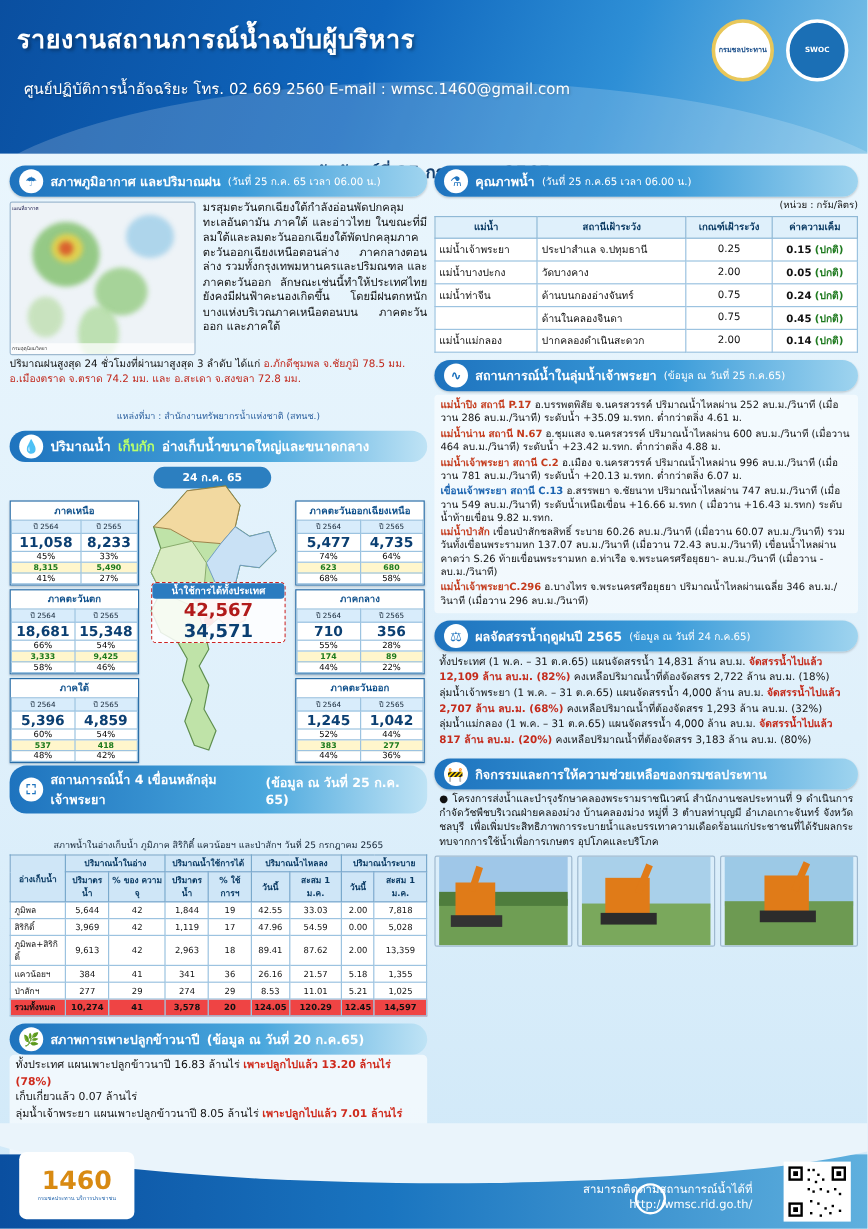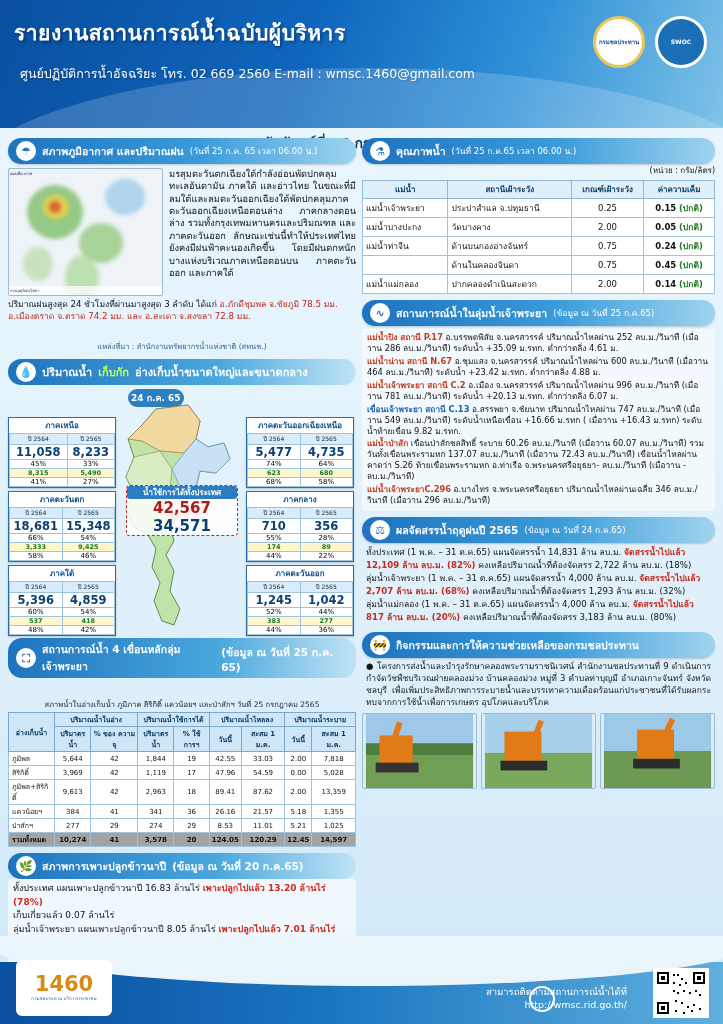--- a/index.html
+++ b/index.html
@@ -99,41 +99,41 @@
   }
   .badge .bt{ font-size:8px; font-weight:bold; color:#0d4f8b; text-align:center; padding:1px 0; }
   .badge table{ width:100%; border-collapse:collapse; font-size:7px; }
   .badge th{ background:#d8ecfb; color:#123; font-weight:normal; border:1px solid #9cc3e0; padding:0; font-size:6px;}
   .badge td{ border:1px solid #9cc3e0; text-align:center; padding:0; }
   .badge .big{ font-size:11.5px; font-weight:bold; color:#0b3f72; }
   .badge .grn{ color:#1c7a1c; font-weight:bold; font-size:6.5px;}
   .badge .ylw{ background:#fff6cc; }
   .date-pill{
     position:absolute; left:120px; top:0; background:#2c7fc0; color:#fff;
-    font-size:9px; font-weight:bold; padding:2px 3px; border-radius:10px;
+    font-size:9px; font-weight:bold; padding:2px 24px; border-radius:10px;
   }
   .cp-box{
     position:absolute; left:118px; top:96px; width:112px; text-align:center;
     background:rgba(255,255,255,.85); border:1px dashed #cc2222; border-radius:4px;
   }
   .cp-box .t{ font-size:8px; color:#0b4f8f; font-weight:bold; background:#2b7cc0; color:#fff;border-radius:3px;}
   .cp-box .n{ font-size:15px; font-weight:bold; color:#b11a1a; }
 
   
   .tbl-head{
     display:flex;align-items:center;gap:6px;margin-top:4px;
     background:linear-gradient(90deg,#1e73be 0%,#49a7dd 60%,#bfe3f5 100%);
     border-radius:14px;padding:3px 8px;color:#fff;font-size:10.5px;font-weight:bold;
   }
   table.data{ width:100%; border-collapse:collapse; font-size:7px; background:#fff; margin-top:18px;}
   table.data caption{ font-size:7.5px; color:#123; padding:2px 0; }
   table.data th{ background:#cfe6f7; border:1px solid #7aa9cc; padding:1px; font-weight:bold; color:#0a3a63;}
   table.data td{ border:1px solid #9cc3e0; padding:1px 2px; text-align:center; color:#111;}
   table.data td.nm{ text-align:left; padding-left:3px; }
-  table.data tr.tot td{ background:#a3a3a3; font-weight:bold; }
+  table.data tr.tot td{ background:#ef4444; font-weight:bold; }
 
   
   .rice-box{ margin-top:6px; }
   .rice-body{ background:rgba(255,255,255,.65); border-radius:4px; padding:3px 5px; font-size:9px; line-height:1.5; color:#111;}
   .rice-body .red{ color:#cf2b1d; font-weight:bold; }
 
   
   .wq-table{ width:100%; border-collapse:collapse; font-size:8.5px; background:#fff; margin-top:3px;}
   .wq-table th{ background:#dff0fb; border:1px solid #8fb9d6; padding:2px; color:#0a3a63; font-size:8px;margin-left:13px;}
   .wq-table td{ border:1px solid #9cc3e0; padding:2px 3px; color:#111; }

